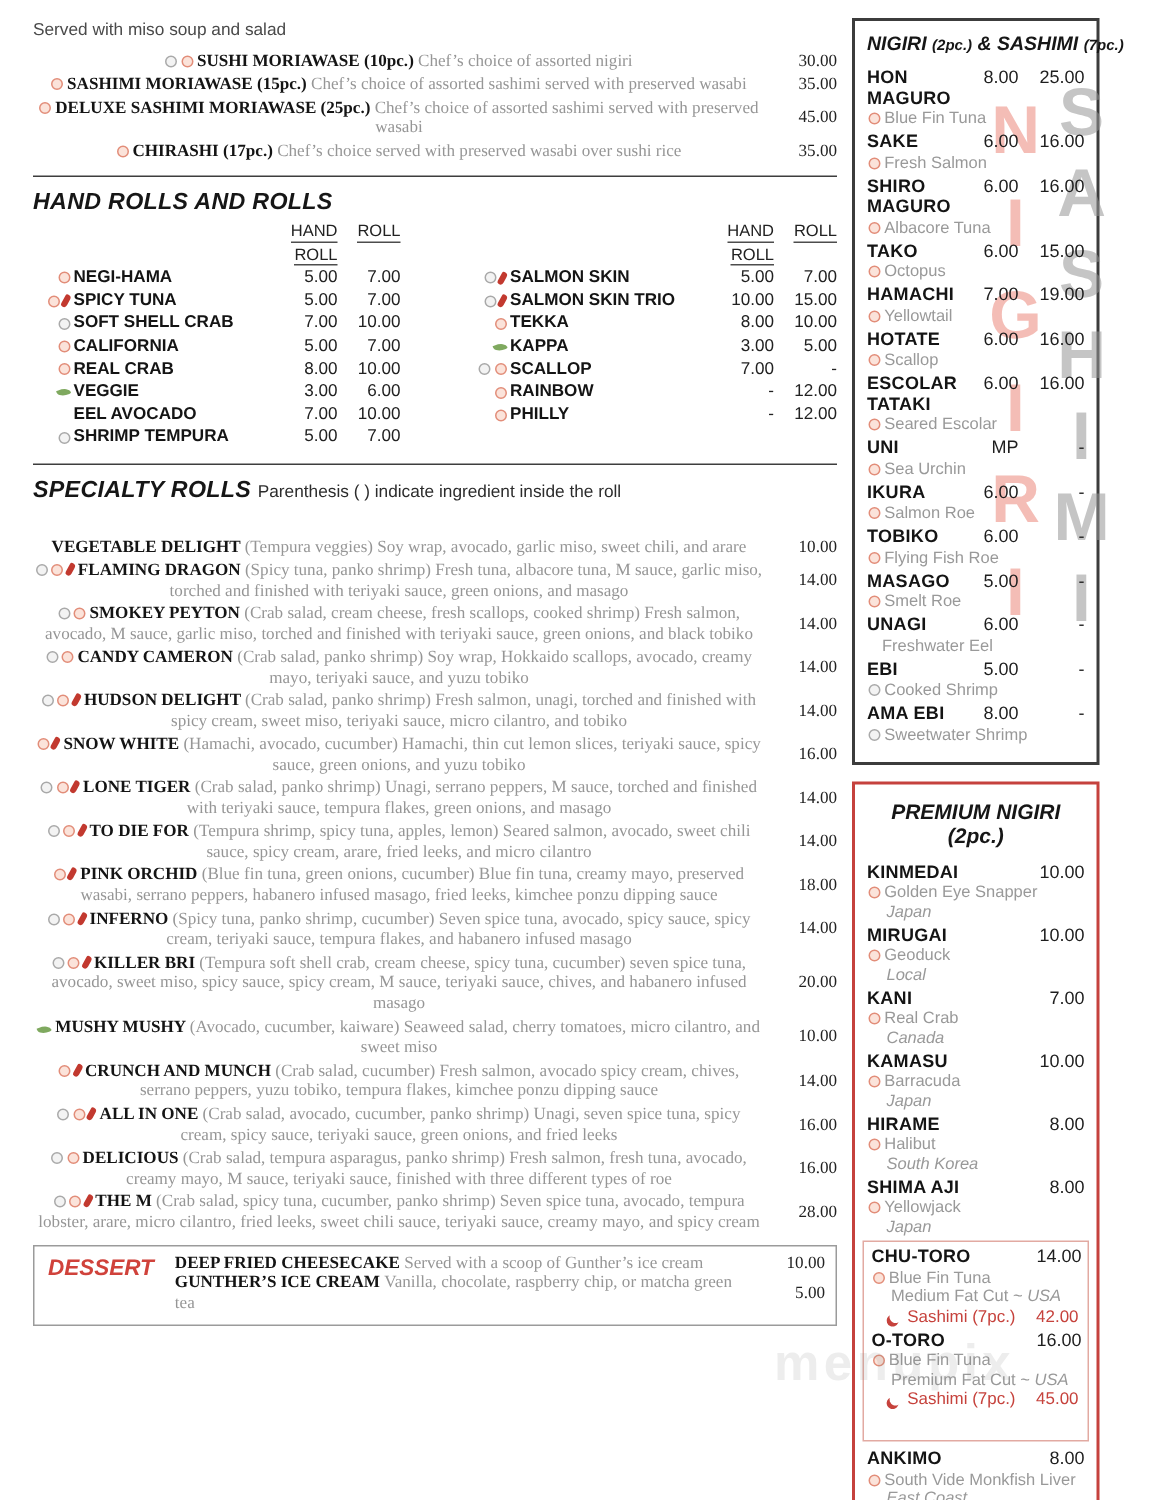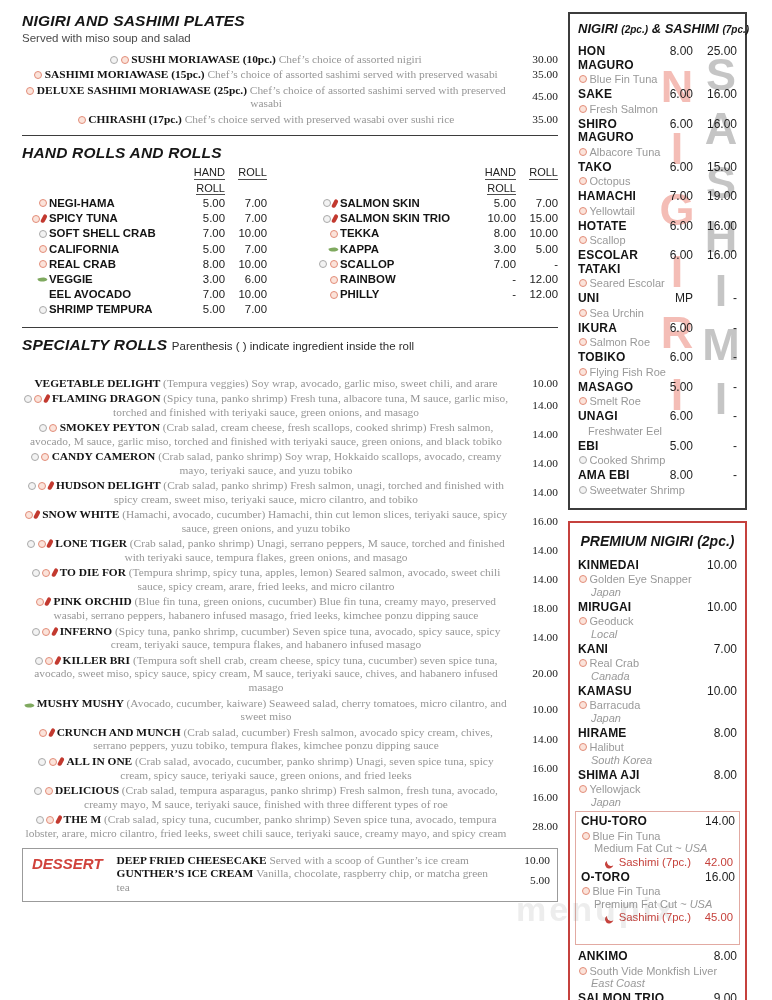--- a/index.html
+++ b/index.html
@@ -2,21 +2,21 @@
 <html><head>
 <meta charset="utf-8">
 <style>
   html,body{margin:0;padding:0;background:#ffffff;}
   body{width:772px;height:1000px;position:relative;overflow:hidden;
        font-family:"Liberation Sans",sans-serif;color:#1d1d1d;
        -webkit-font-smoothing:antialiased;}
   .page{position:absolute;inset:0;padding:12px 14px 0 22px;box-sizing:border-box;
         display:flex;gap:10px;}
   .main{width:536px;flex:none;}
-  .side{width:179px;flex:none;}
+  .side{width:165px;flex:none;}
 
   
   .sec-title{font-style:italic;font-weight:bold;font-size:15.5px;color:#161616;letter-spacing:.2px;}
   .sec-note{font-size:11.5px;color:#2c2c2c;font-weight:normal;font-style:normal;}
   .plates-sub{font-size:11.5px;color:#4a4a4a;margin:2px 0 9px;}
   .rule{border:none;border-top:1.6px solid #3d3d3d;margin:9px 0 8px;}
 
   
   .item{display:flex;align-items:center;margin-bottom:1.5px;font-family:Liberation Serif, serif;}
   .item .txt{flex:1;text-align:center;font-size:11.4px;line-height:13.8px;color:#969696;}
@@ -88,21 +88,20 @@
   .watermark{position:absolute;left:516px;top:890px;font-size:34px;letter-spacing:3px;
              color:rgba(130,130,130,.14);font-weight:bold;pointer-events:none;}
 </style>
 </head>
 <body>
 
 <div class="page">
   <div class="main">
 
     <section>
-      <div class="sec-title">NIGIRI AND SASHIMI PLATES</div>
       <div class="plates-sub">Served with miso soup and salad</div>
       <div id="plates-items">
           <div class="item">
             <span class="txt"><span class="icons"><span class="ic ic-plate"></span><span class="ic ic-roll"></span></span><b class="nm">SUSHI MORIAWASE (10pc.) </b><span class="desc">Chef’s choice of assorted nigiri</span></span>
             <span class="price">30.00</span>
           </div>
           <div class="item">
             <span class="txt"><span class="icons"><span class="ic ic-roll"></span></span><b class="nm">SASHIMI MORIAWASE (15pc.) </b><span class="desc">Chef’s choice of assorted sashimi served with preserved wasabi</span></span>
             <span class="price">35.00</span>
           </div>

